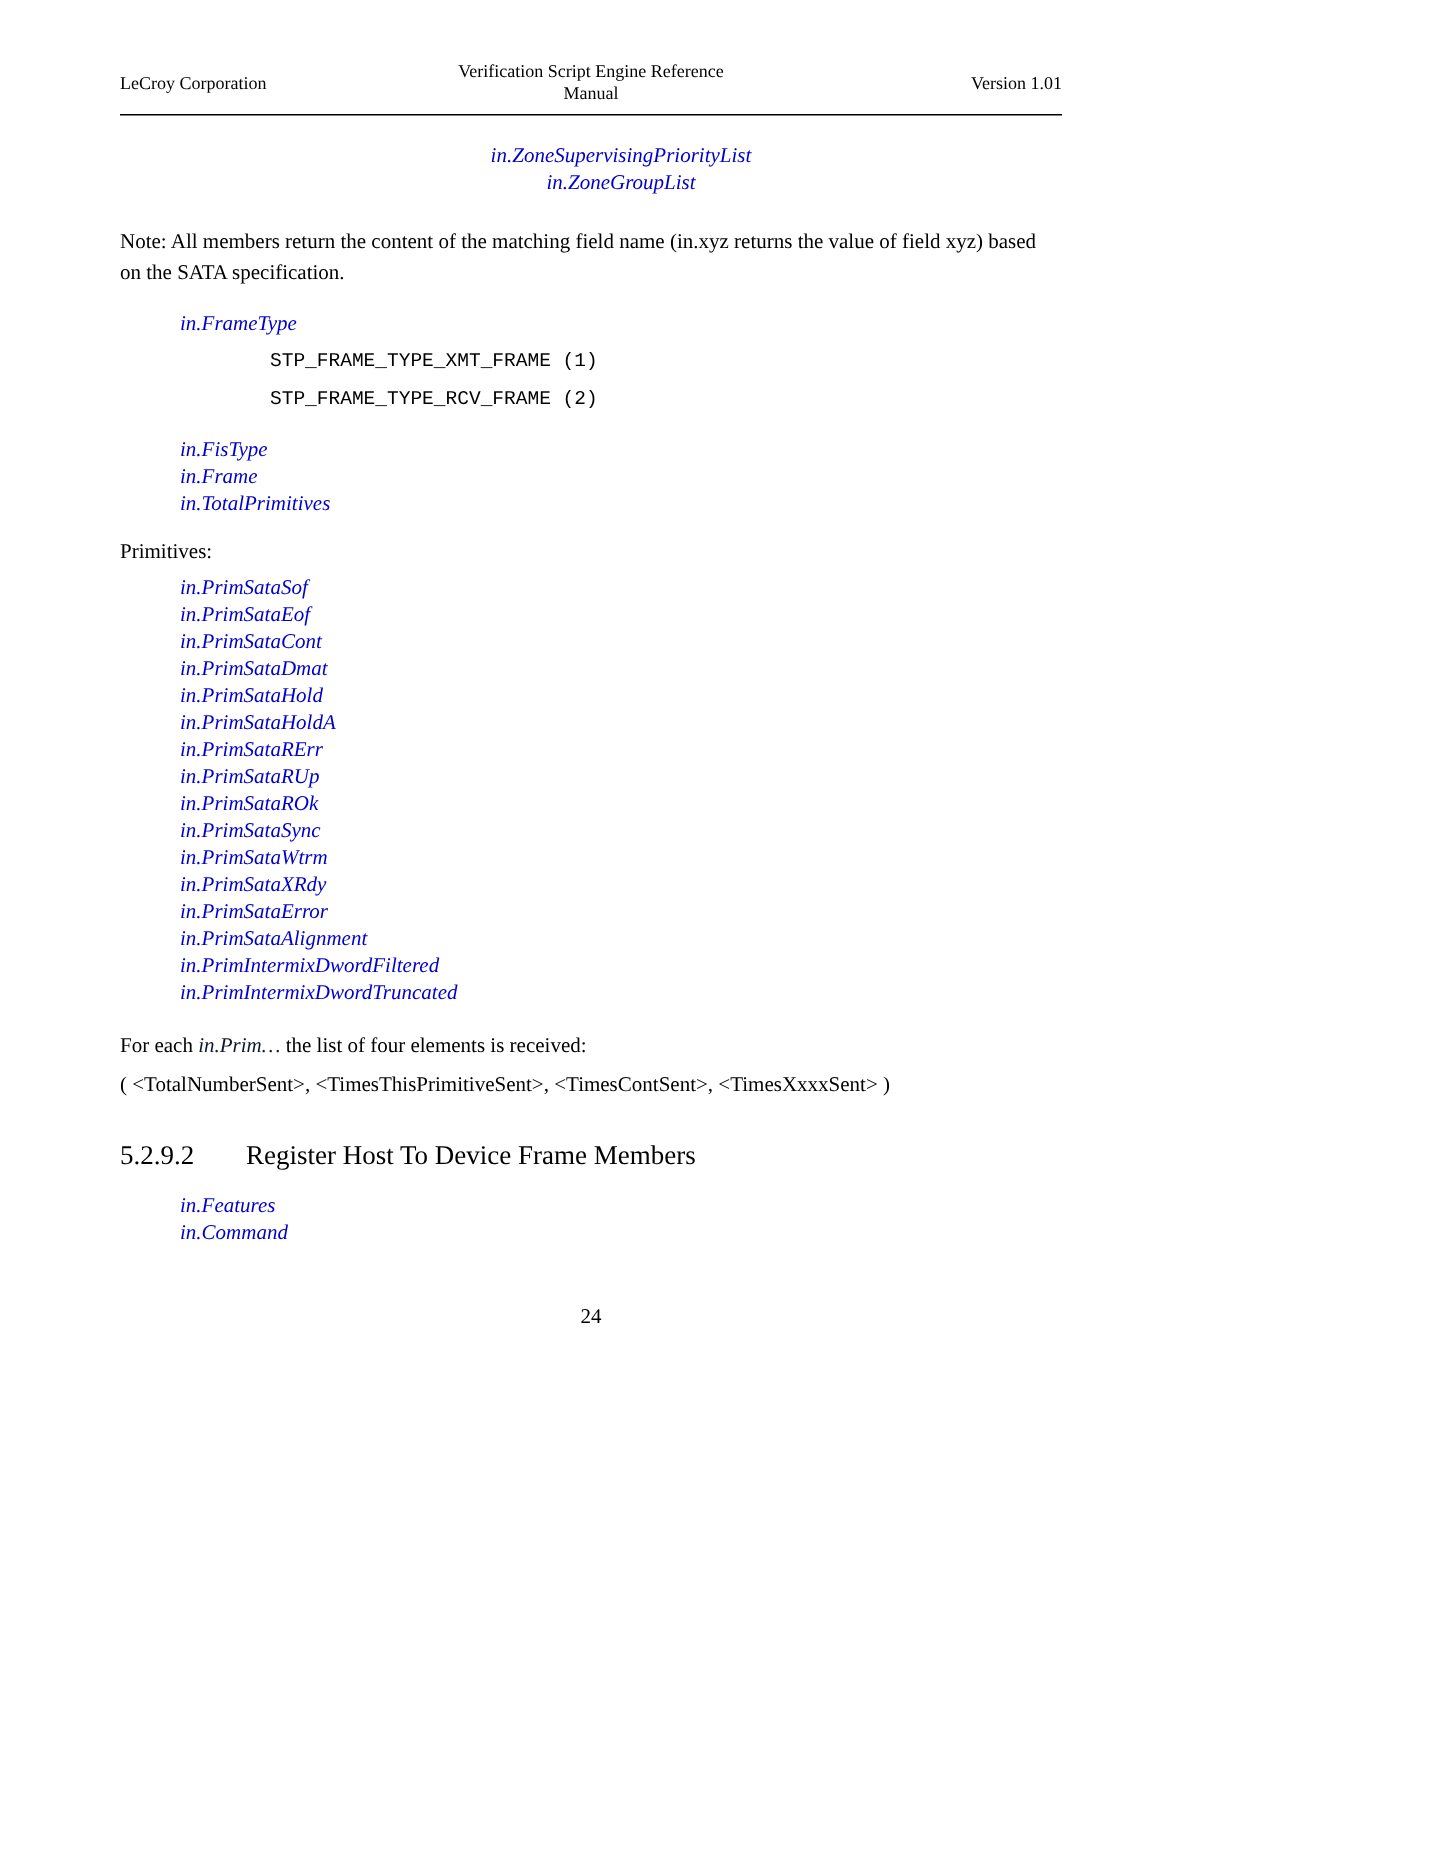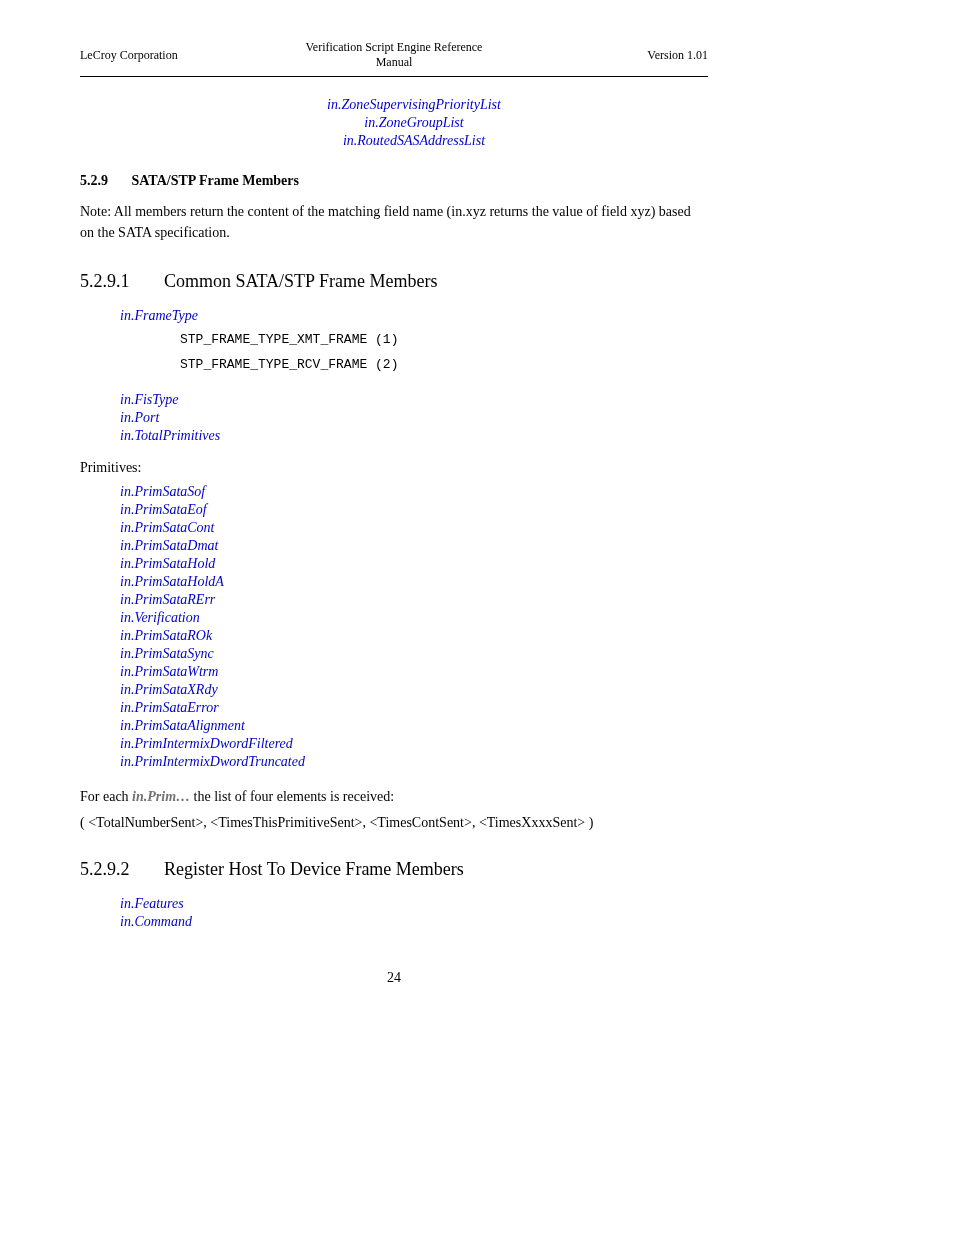--- a/index.html
+++ b/index.html
@@ -48,24 +48,23 @@
 
     .blue-link {
       color: #0000cc;
       font-style: italic;
       text-decoration: none;
       display: block;
       margin-bottom: 2px;
     }
 
     .blue-link-inline {
-      color: #737373;
+      color: #0f172a;
       font-style: italic;
       text-decoration: none;
-      font-weight: bold;
     }
 
     .section-heading {
       font-size: 14px;
       font-weight: bold;
       margin-top: 24px;
       margin-bottom: 12px;
     }
 
     .section-number {
@@ -142,61 +141,52 @@
 
   <div class="header">
     <div class="header-left">LeCroy Corporation</div>
     <div class="header-center">Verification Script Engine Reference Manual</div>
     <div class="header-right">Version 1.01</div>
   </div>
 
   <div class="blue-links-block content-indent">
     <a class="blue-link">in.ZoneSupervisingPriorityList</a>
     <a class="blue-link">in.ZoneGroupList</a>
-    <a class="blue-link">in.RoutedSASAddressList</a>
   </div>
 
   <div class="section-5-2-9">
-    <div class="section-heading">
-      <span class="section-number">5.2.9</span>
-      <span>SATA/STP Frame Members</span>
-    </div>
 
     <p class="note-italic">Note: All members return the content of the matching field name (in.xyz returns the value of field xyz) based on the SATA specification.</p>
   </div>
 
   <div class="mt-medium">
-    <div class="h2-section">
-      <span class="h2-number">5.2.9.1</span>
-      <span>Common SATA/STP Frame Members</span>
-    </div>
 
     <div class="content-indent mt-medium">
       <a class="blue-link mb-small" style="display:inline-block; margin-bottom: 6px;">in.FrameType</a>
       <div class="code-block">STP_FRAME_TYPE_XMT_FRAME (1)</div>
       <div class="code-block">STP_FRAME_TYPE_RCV_FRAME (2)</div>
     </div>
 
     <div class="content-indent mt-medium">
       <a class="blue-link">in.FisType</a>
-      <a class="blue-link">in.Port</a>
+      <a class="blue-link">in.Frame</a>
       <a class="blue-link">in.TotalPrimitives</a>
     </div>
 
     <p class="primitives-label">Primitives:</p>
 
     <div class="content-indent">
       <a class="blue-link">in.PrimSataSof</a>
       <a class="blue-link">in.PrimSataEof</a>
       <a class="blue-link">in.PrimSataCont</a>
       <a class="blue-link">in.PrimSataDmat</a>
       <a class="blue-link">in.PrimSataHold</a>
       <a class="blue-link">in.PrimSataHoldA</a>
       <a class="blue-link">in.PrimSataRErr</a>
-      <a class="blue-link">in.Verification</a>
+      <a class="blue-link">in.PrimSataRUp</a>
       <a class="blue-link">in.PrimSataROk</a>
       <a class="blue-link">in.PrimSataSync</a>
       <a class="blue-link">in.PrimSataWtrm</a>
       <a class="blue-link">in.PrimSataXRdy</a>
       <a class="blue-link">in.PrimSataError</a>
       <a class="blue-link">in.PrimSataAlignment</a>
       <a class="blue-link">in.PrimIntermixDwordFiltered</a>
       <a class="blue-link">in.PrimIntermixDwordTruncated</a>
     </div>
 

